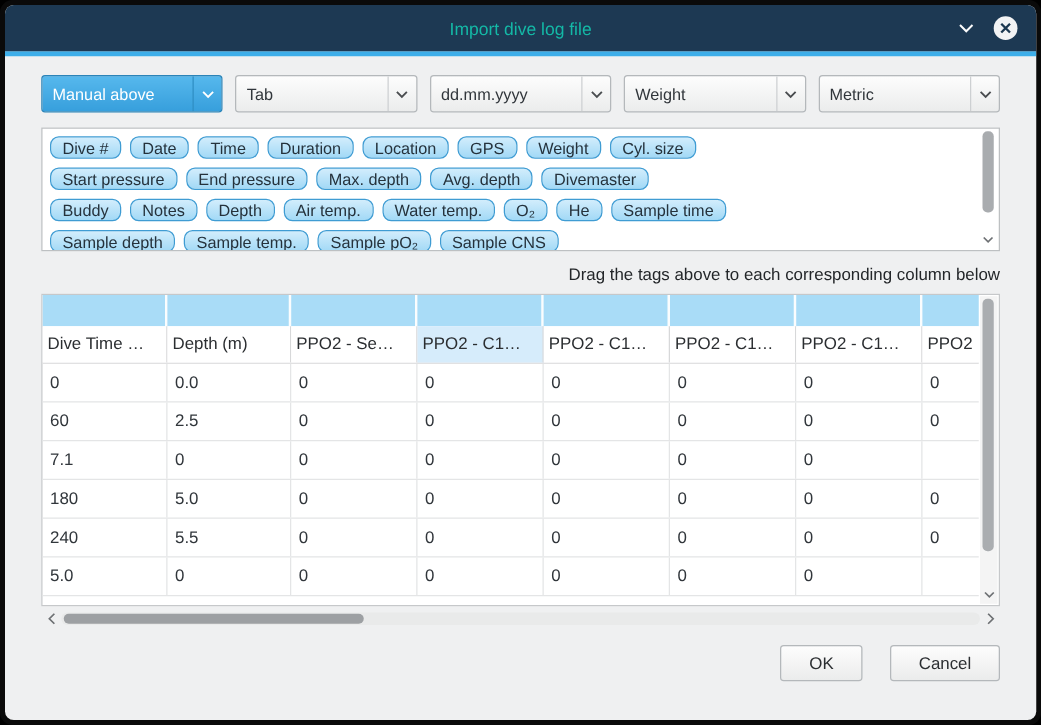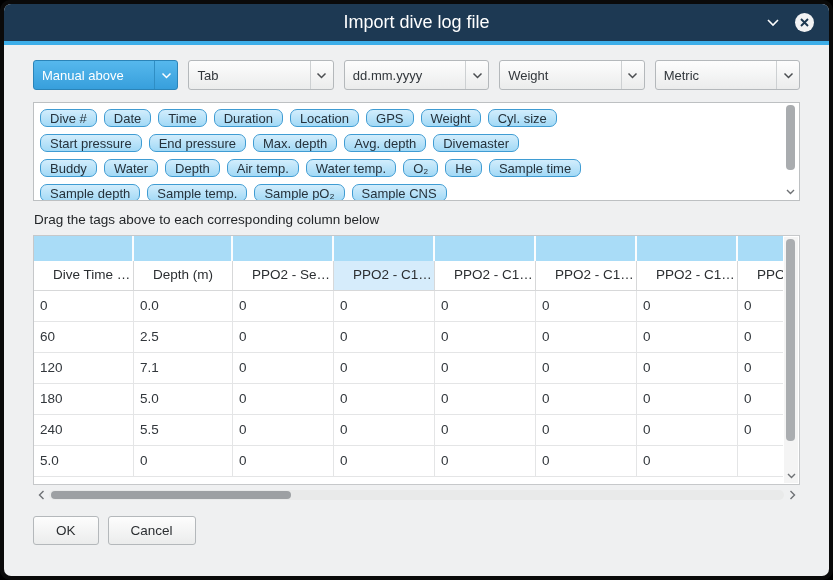--- a/index.html
+++ b/index.html
@@ -6,21 +6,21 @@
   body{
     width:833px;height:580px;background:#000;overflow:hidden;
     font-family:"Liberation Sans","DejaVu Sans",sans-serif;
     -webkit-font-smoothing:antialiased;
   }
   .frame{width:833px;height:580px;box-sizing:border-box;padding:4px;background:#0a0a0a;border-radius:10px;}
   .window{height:100%;border-radius:7px;overflow:hidden;background:#eff0f1;display:flex;flex-direction:column;}
 
   
   .titlebar{height:37px;background:#1d3953;position:relative;display:flex;align-items:center;flex:none;}
-  .titlebar .title{position:absolute;left:0;right:0;text-align:center;color:#ffffff;font-size:18px;}
+  .titlebar .title{position:absolute;left:0;right:0;text-align:center;color:#14b8a6;font-size:14px;}
   .tb-icons{margin-left:auto;display:flex;align-items:center;gap:14px;padding-right:14px;position:relative;z-index:2;}
   .tb-btn{display:inline-flex;align-items:center;justify-content:center;cursor:pointer;}
   .accent{height:4px;background:#3daee9;flex:none;}
 
   
   .content{flex:1;padding:15px 29px 0 29px;display:flex;flex-direction:column;box-sizing:border-box;}
 
   
   .toolbar{display:flex;gap:10px;flex:none;}
   .combo{
@@ -42,46 +42,46 @@
   .tag{
     height:18px;box-sizing:border-box;display:inline-flex;align-items:center;padding:0 9px;
     background:linear-gradient(#d2edfc,#a2d9f6);border:1px solid #3f9cd3;border-radius:7px;
     font-size:13px;color:#25323c;white-space:nowrap;cursor:grab;flex:none;
   }
   .tp-sb{position:absolute;top:2px;right:2px;bottom:2px;width:13px;}
   .tp-sb .handle{position:absolute;top:0;left:2px;width:9px;height:70%;background:#a9acaf;border-radius:4px;}
   .tp-sb .arrow{position:absolute;bottom:0;left:0;width:13px;height:12px;display:flex;align-items:center;justify-content:center;}
 
   
-  .instruction{margin:11px 0 8px 1px;font-size:13.5px;color:#232629;flex:none;}
+  .instruction{margin:11px 0 8px 1px;font-size:13.5px;color:#232629;flex:none;text-align:right;}
 
   
   .tablewrap{position:relative;height:250px;flex:none;background:#fff;border:1px solid #c6c8ca;box-sizing:border-box;}
   .tclip{position:absolute;left:0;top:0;bottom:0;right:16px;overflow:hidden;}
   .tgrid{width:784px;}
   .trow{display:grid;grid-template-columns:100px 99px 101px 101px 101px 101px 101px 80px;}
   .droprow{height:25px;}
   .droprow .dcell{background:#a9dcf7;border-right:2px solid #fbfdfe;}
   .hrow{height:29px;border-bottom:1px solid #d7d8d9;}
-  .hrow .hcell{font-size:13.5px;color:#2b2e31;line-height:28px;padding-left:19px;border-right:1px solid #d7d8d9;white-space:nowrap;overflow:hidden;background:#fff;}
+  .hrow .hcell{font-size:13.5px;color:#2b2e31;line-height:28px;padding-left:4px;border-right:1px solid #d7d8d9;white-space:nowrap;overflow:hidden;background:#fff;}
   .hrow .hcell.hl{background:#d6ecfb;}
   .drow{height:30px;border-bottom:1px solid #e4e5e6;}
   .drow .cell{font-size:13.5px;color:#31363b;line-height:29px;padding-left:6px;border-right:1px solid #e4e5e6;white-space:nowrap;overflow:hidden;}
   .t-vsb{position:absolute;top:1px;right:1px;bottom:1px;width:14px;background:#f4f4f4;}
   .t-vsb .handle{position:absolute;top:2px;left:2px;width:9px;height:82%;background:#aaadb0;border-radius:4px;}
   .t-vsb .arrow{position:absolute;bottom:1px;left:0;width:14px;height:13px;display:flex;align-items:center;justify-content:center;}
 
   
   .hsb{margin-top:2px;height:16px;flex:none;display:flex;align-items:center;}
   .hsb .arrow{width:16px;height:16px;display:flex;align-items:center;justify-content:center;flex:none;cursor:pointer;}
   .hsb .track{flex:1;height:10px;background:#e9eaea;border-radius:5px;position:relative;}
   .hsb .handle{position:absolute;left:2px;top:1px;height:8px;width:240px;background:#9da0a3;border-radius:4px;cursor:grab;}
 
   
-  .footer{margin-top:13px;display:flex;gap:9px;flex:none;}
+  .footer{margin-top:13px;display:flex;justify-content:flex-end;gap:22px;flex:none;}
   .btn{
     height:29px;box-sizing:border-box;border:1px solid #b4b8bb;border-radius:3px;
     background:linear-gradient(#fdfdfd,#ebecec);font-size:13.5px;color:#2b2e31;
     padding:0 22px;font-family:inherit;cursor:pointer;
   }
 </style>
 </head>
 <body>
 
 <div class="frame">
@@ -163,21 +163,21 @@
         </div>
         <div class="tagrow">
           <span class="tag">Start pressure</span>
           <span class="tag">End pressure</span>
           <span class="tag">Max. depth</span>
           <span class="tag">Avg. depth</span>
           <span class="tag">Divemaster</span>
         </div>
         <div class="tagrow">
           <span class="tag">Buddy</span>
-          <span class="tag">Water</span>
+          <span class="tag">Notes</span>
           <span class="tag">Depth</span>
           <span class="tag">Air temp.</span>
           <span class="tag">Water temp.</span>
           <span class="tag">O₂</span>
           <span class="tag">He</span>
           <span class="tag">Sample time</span>
         </div>
         <div class="tagrow">
           <span class="tag">Sample depth</span>
           <span class="tag">Sample temp.</span>
@@ -233,21 +233,20 @@
               <div class="cell">60</div>
               <div class="cell">2.5</div>
               <div class="cell">0</div>
               <div class="cell">0</div>
               <div class="cell">0</div>
               <div class="cell">0</div>
               <div class="cell">0</div>
               <div class="cell">0</div>
             </div>
             <div class="trow drow">
-              <div class="cell">120</div>
               <div class="cell">7.1</div>
               <div class="cell">0</div>
               <div class="cell">0</div>
               <div class="cell">0</div>
               <div class="cell">0</div>
               <div class="cell">0</div>
               <div class="cell">0</div>
             </div>
             <div class="trow drow">
               <div class="cell">180</div>

